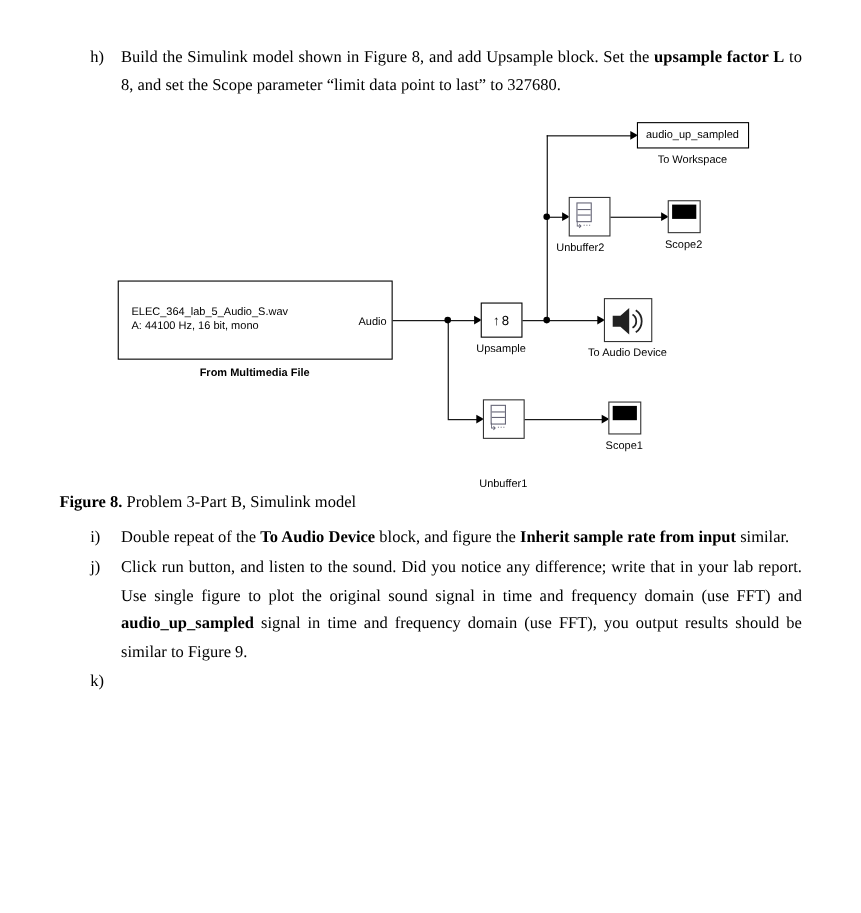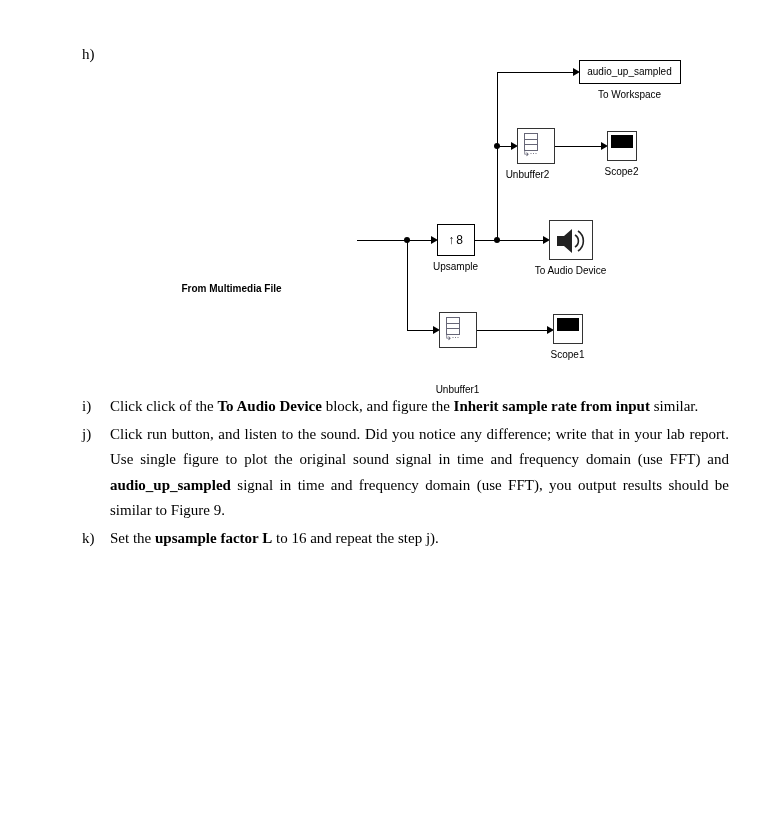--- a/index.html
+++ b/index.html
@@ -172,26 +172,36 @@
 </style>
 </head>
 <body>
 
 <div class="page">
 
 
   <ol class="items">
     <li>
       <span class="marker">h)</span>
+      <span class="para">
+        <span>Build the Simulink model shown in Figure 8, and add Upsample block. Set the </span><span class="bold">upsample factor L</span><span> to 8, and set the Scope parameter “limit data point to last” to 327680.</span>
+      </span>
     </li>
   </ol>
 
   <div class="figure-wrap">
     <div class="diagram">
 
+      <div class="blk" style="left:10px; top:150px; width:250px; height:72px;">
+        <div class="src-text">
+          <span>ELEC_364_lab_5_Audio_S.wav</span><br>
+          <span>A: 44100 Hz, 16 bit, mono</span>
+        </div>
+        <div class="src-port">Audio</div>
+      </div>
       <div class="blk-label" style="left:85px; top:226px; width:100px;font-weight:bold;">From Multimedia File</div>
 
       <div class="arrow-h" style="left:260px; top:186px; width:78px;"></div>
       <div class="arrow-head-r" style="left:334px; top:182px;"></div>
 
       <div class="blk" style="left:340px; top:170px; width:38px; height:32px;">
         <div class="upsample-inner">
           <span>↑</span>
             <span>8</span>
         </div>
@@ -254,35 +264,35 @@
           <polygon points="3,11 10,11 18,4 18,28 10,21 3,21" fill="#222"></polygon>
           <path d="M21 10 A7 7 0 0 1 21 22" fill="none" stroke="#222" stroke-width="1.6"></path>
           <path d="M24 6 A12 12 0 0 1 24 26" fill="none" stroke="#222" stroke-width="1.6"></path>
         </svg>
       </div>
       <div class="blk-label" style="left:424px; top:208px;">To Audio Device</div>
 
     </div>
   </div>
 
+  <div class="figure-caption">
+    <span class="bold">Figure 8.</span><span> Problem 3-Part B, Simulink model</span>
+  </div>
 
   <ol class="items">
     <li>
       <span class="marker">i)</span>
       <span class="para">
-        <span>Click click of the </span><span class="bold">To Audio Device</span><span> block, and figure the </span><span class="bold">Inherit sample rate from input</span><span> similar.</span>
+        <span>Double repeat of the </span><span class="bold">To Audio Device</span><span> block, and figure the </span><span class="bold">Inherit sample rate from input</span><span> similar.</span>
       </span>
     </li>
     <li>
       <span class="marker">j)</span>
       <span class="para">
         <span>Click run button, and listen to the sound. Did you notice any difference; write that in your lab report. Use single figure to plot the original sound signal in time and frequency domain (use FFT) and </span><span class="bold">audio_up_sampled</span><span> signal in time and frequency domain (use FFT), you output results should be similar to Figure 9.</span>
       </span>
     </li>
     <li>
       <span class="marker">k)</span>
-      <span class="para">
-        <span>Set the </span><span class="bold">upsample factor L</span><span> to 16 and repeat the step j).</span>
-      </span>
     </li>
   </ol>
 
 </div>
 
 </body></html>

